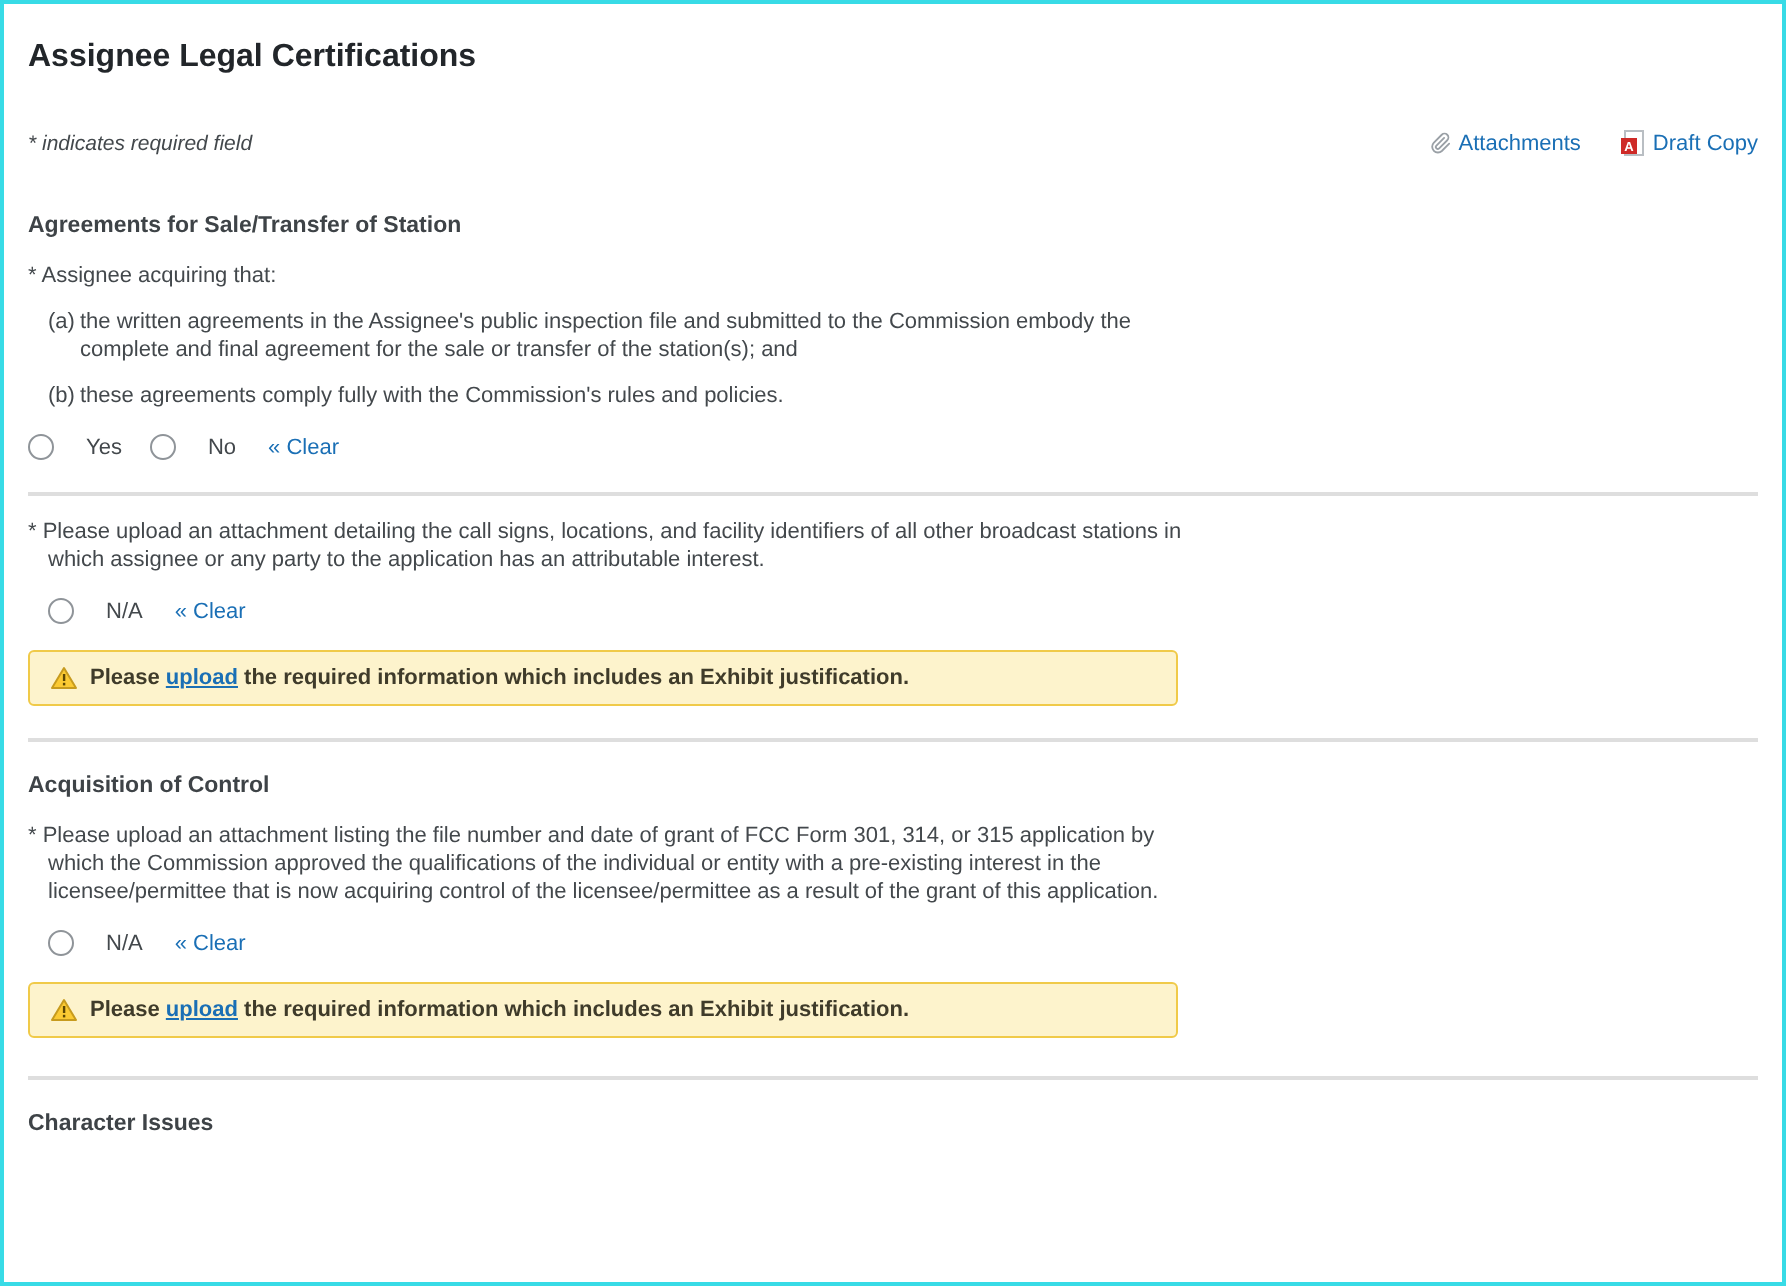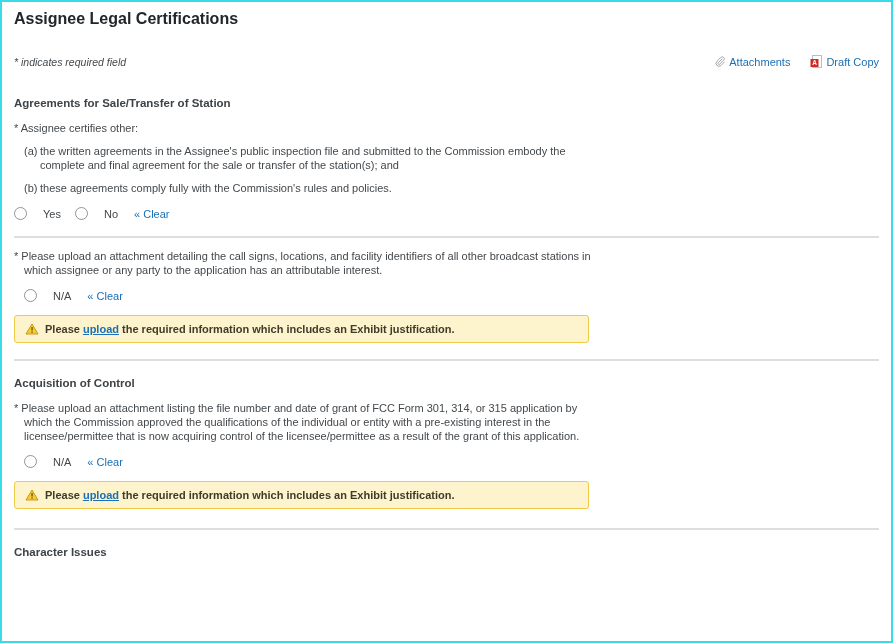--- a/index.html
+++ b/index.html
@@ -8,21 +8,21 @@
   }
   html,body{margin:0;padding:0;}
   body{
     width:893px;height:643px;box-sizing:border-box;background:#fff;
     border:2px solid var(--frame);
     font-family:"Liberation Sans", sans-serif;color:var(--text);
     overflow:hidden;
   }
   .container{padding:5px 12px 0 12px;}
   .breadcrumb{font-size:11px;color:var(--muted);line-height:13px;}
-  .page-title{font-size:16px;font-weight:600;color:#22262a;line-height:20px;margin-top:2px;}
+  .page-title{font-size:16px;font-weight:600;color:#22262a;line-height:20px;margin-top:12px;}
   .meta-row{display:flex;justify-content:space-between;align-items:center;margin-top:26px;}
   .required-note{font-size:10.5px;font-style:italic;color:var(--text);}
   .top-links{display:flex;gap:20px;align-items:center;}
   .link{color:var(--link);font-size:11px;text-decoration:none;display:inline-flex;align-items:center;gap:4px;cursor:pointer;}
   .section-heading{font-size:11.5px;font-weight:700;color:var(--heading);margin-top:15px;line-height:14px;}
   .para{font-size:11px;line-height:14px;margin-top:11px;max-width:576px;padding-left:10px;text-indent:-10px;}
   .item{display:flex;margin-top:9px;margin-left:10px;font-size:11px;line-height:14px;}
   .item-label{flex:0 0 16px;}
   .item-text{max-width:545px;}
   .radio-row{display:flex;align-items:center;margin-top:12px;gap:14px;font-size:11px;}
@@ -65,21 +65,21 @@
             <text x="4.5" y="10.3" font-size="6.5" fill="#fff" text-anchor="middle" font-family="Liberation Sans, sans-serif" font-weight="bold">A</text>
           </svg>
         </span>
         <span>Draft Copy</span>
       </a>
     </span>
   </div>
 
   <div>
     <div class="section-heading" style="margin-top:28px;">Agreements for Sale/Transfer of Station</div>
-    <div class="para">* Assignee certifies other:</div>
+    <div class="para">* Assignee acquiring that:</div>
     <div class="item">
       <span class="item-label">(a)</span>
       <span class="item-text">the written agreements in the Assignee's public inspection file and submitted to the Commission embody the complete and final agreement for the sale or transfer of the station(s); and</span>
     </div>
     <div class="item">
       <span class="item-label">(b)</span>
       <span class="item-text">these agreements comply fully with the Commission's rules and policies.</span>
     </div>
     <div class="radio-row">
       <span class="radio-opt">

